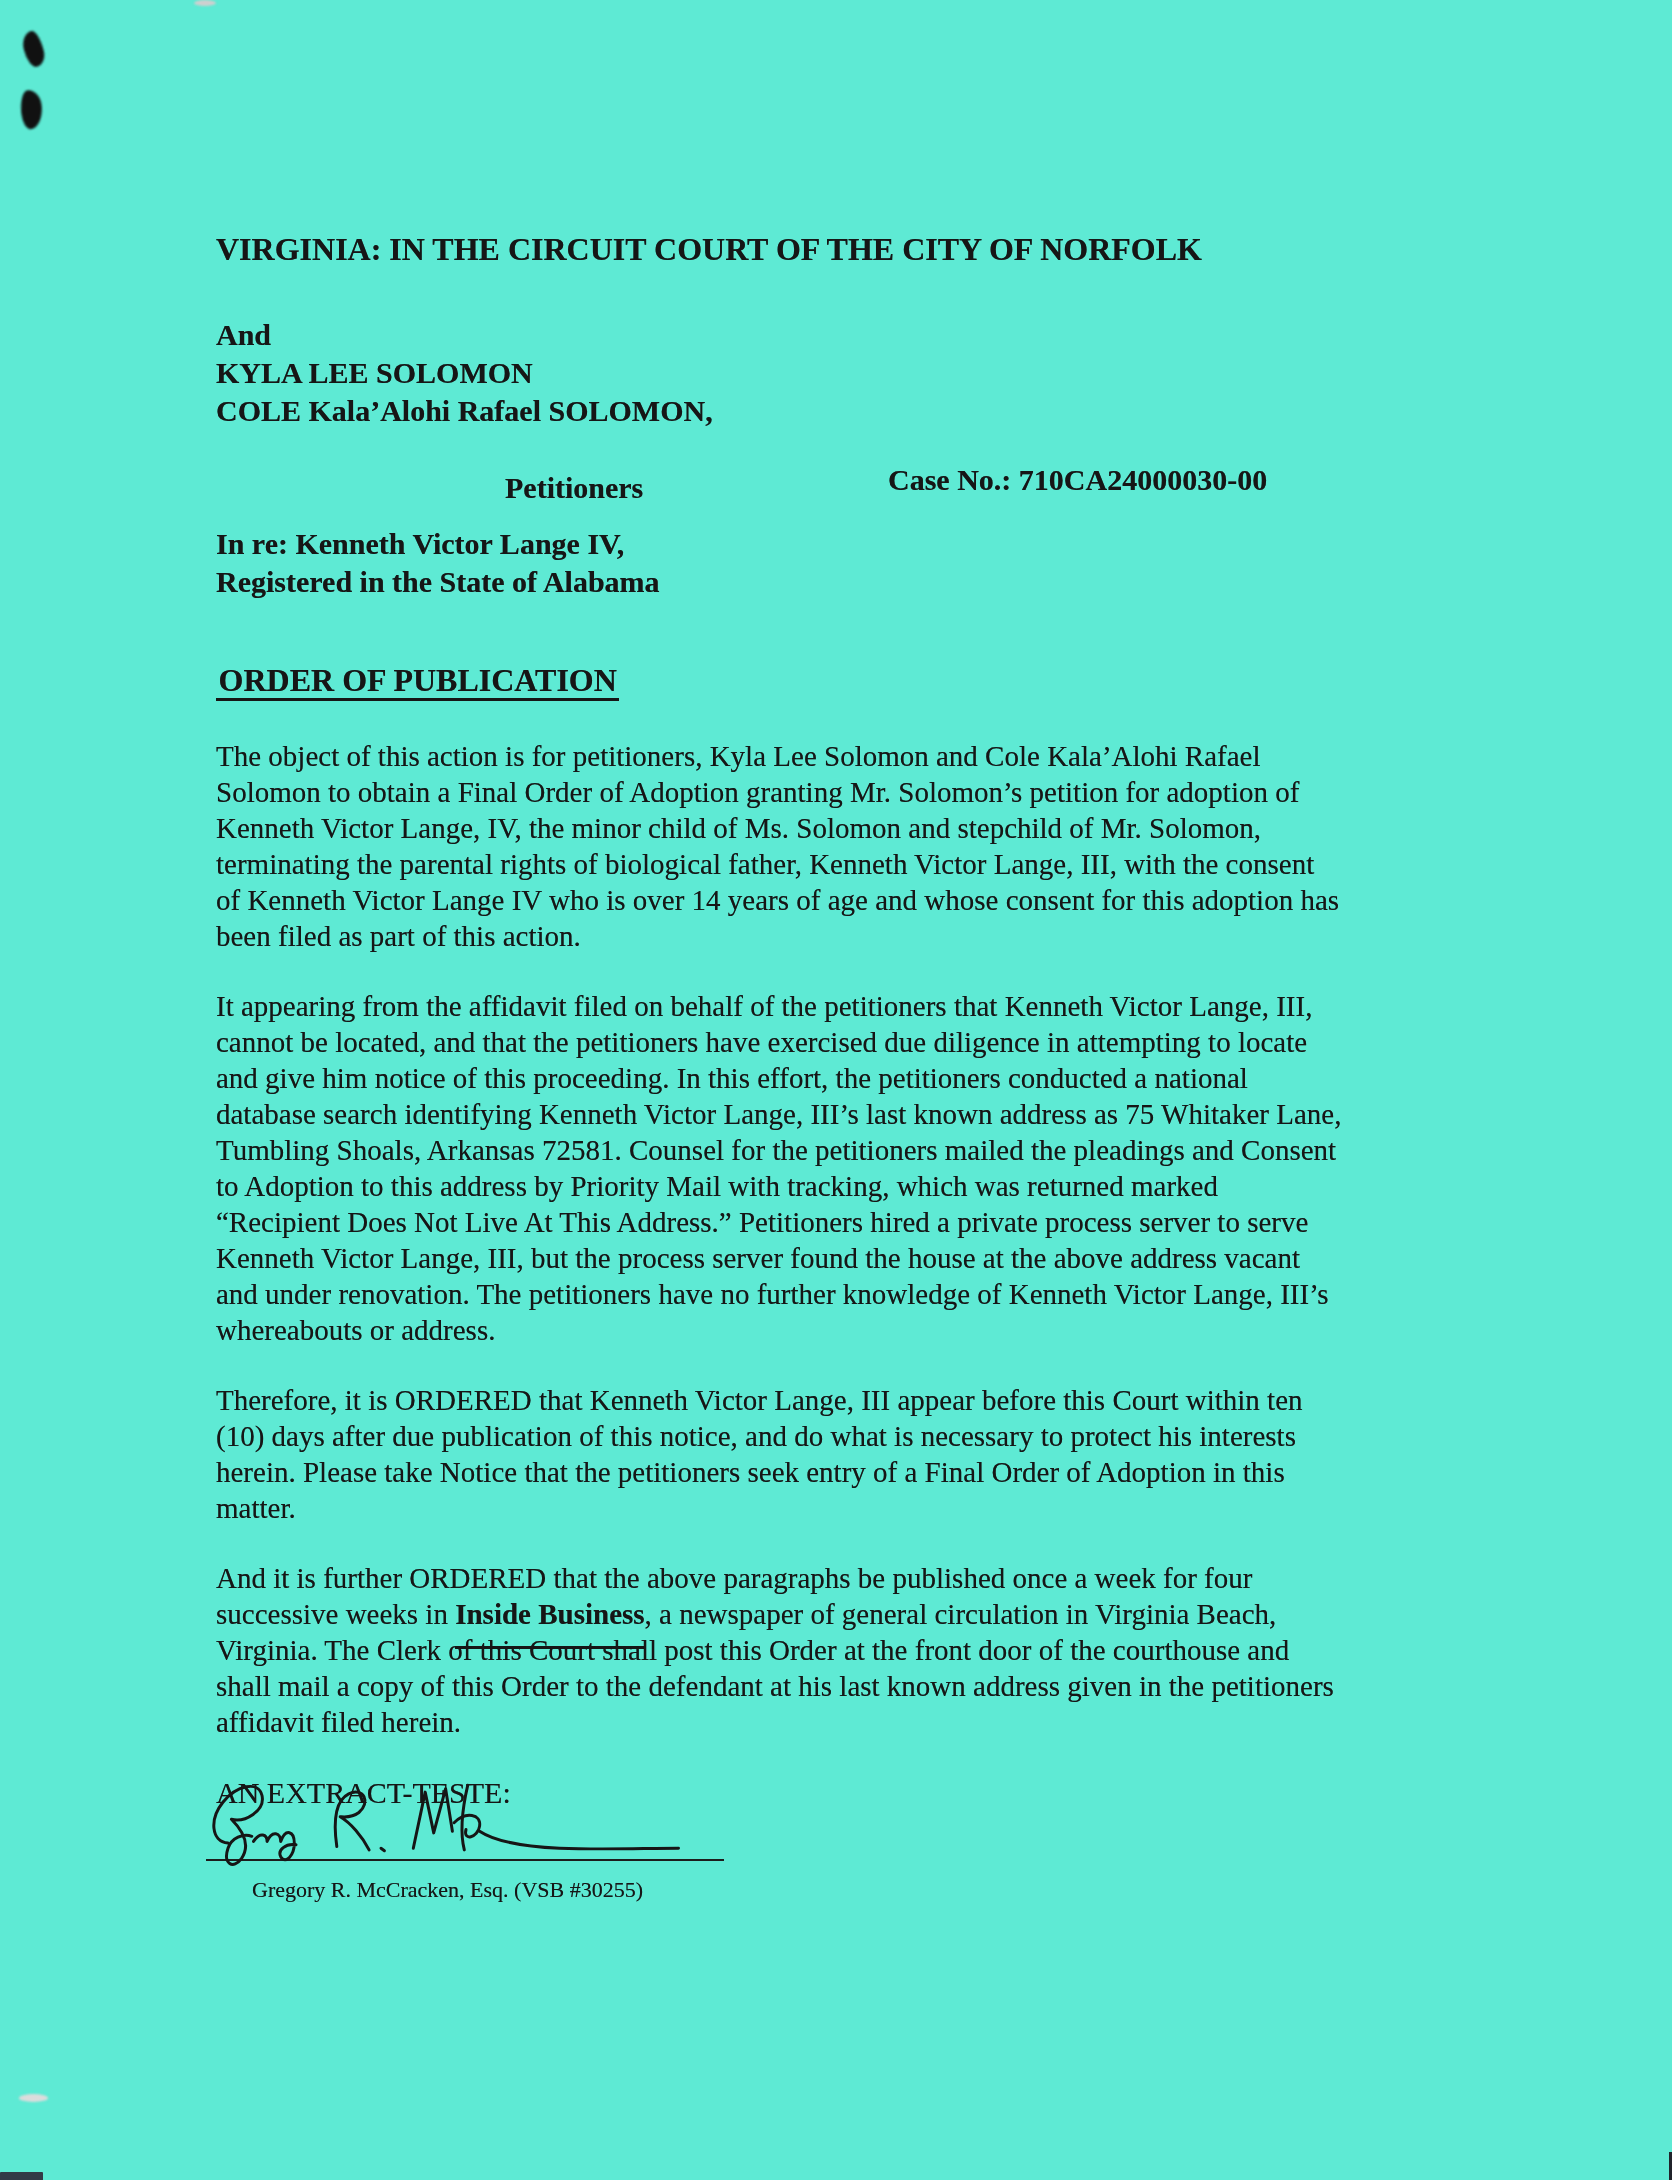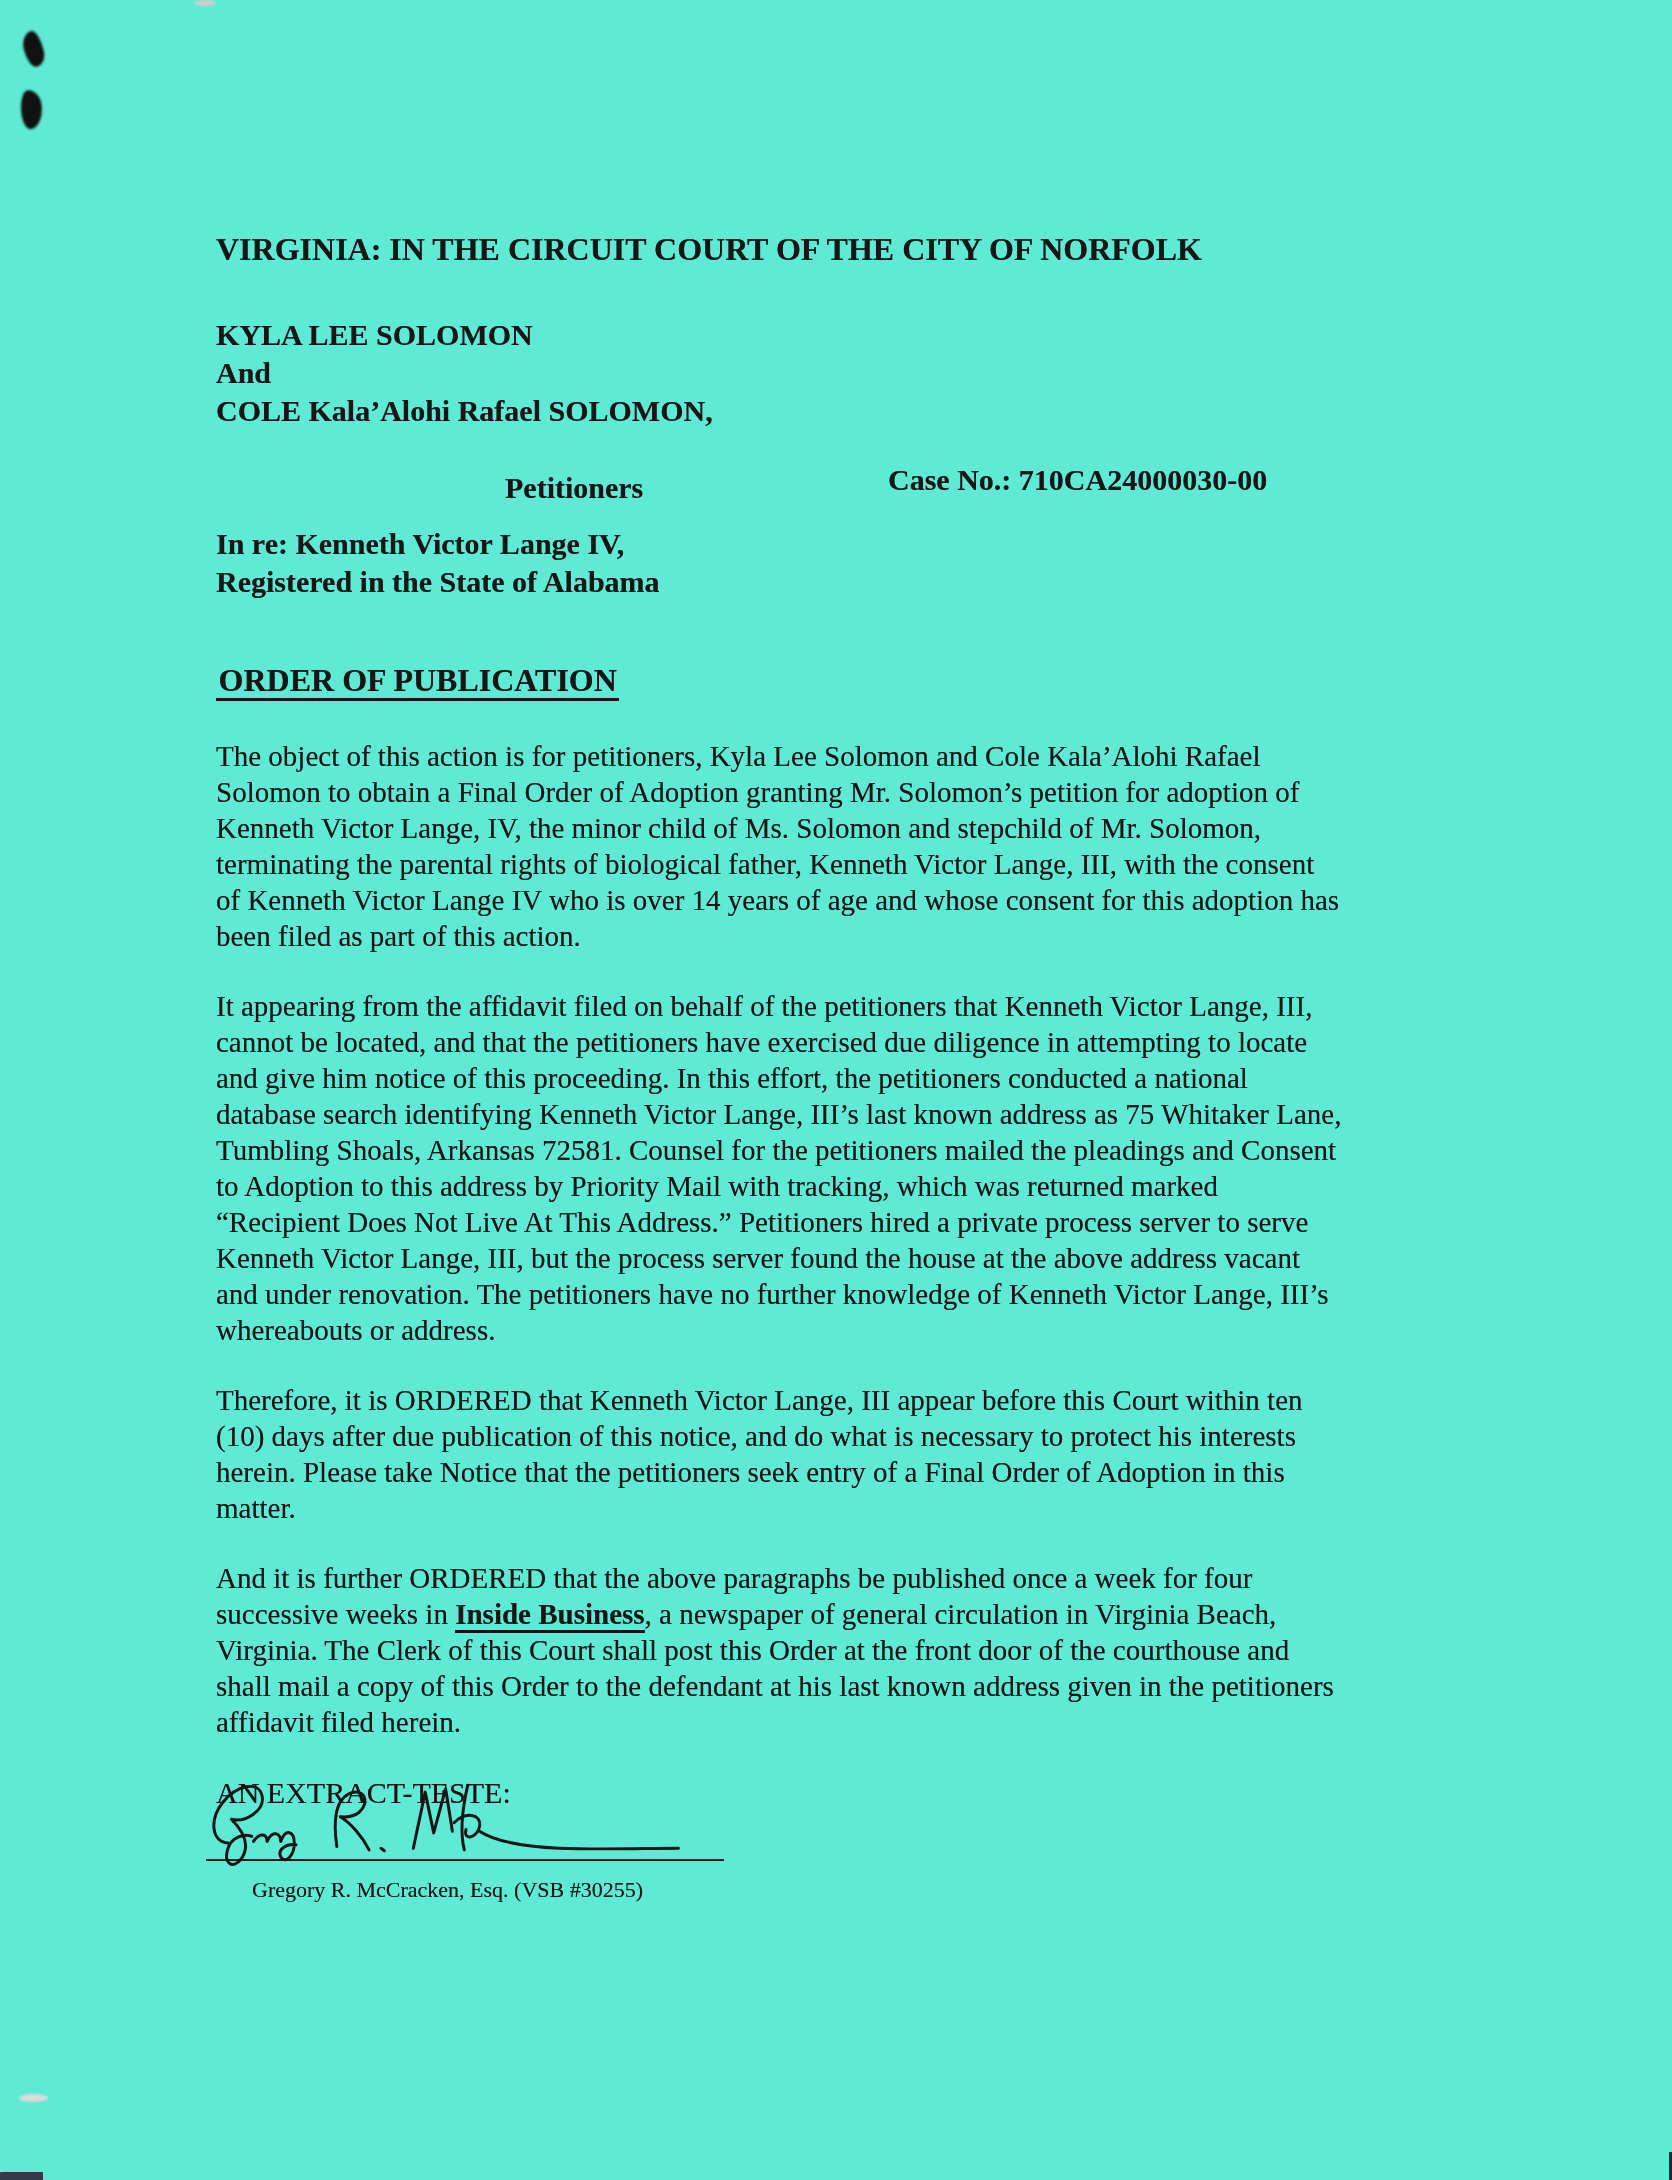--- a/index.html
+++ b/index.html
@@ -38,21 +38,21 @@
     display: inline-block;
     font-size: 32px;
     font-weight: bold;
     line-height: 36px;
     border-bottom: 3.4px solid #161616;
     padding: 0 2.6px 0.9px 2.6px;
   }
   .para { margin-top: 0; margin-bottom: 34px; font-size: 29px; }
   .para .doc-line { height: 36px; line-height: 36px; white-space: nowrap; }
   .first-para { margin-top: 38px; }
-  .emph { font-weight: bold; border-bottom: 3.4px solid #161616; padding-bottom: 0px; }
+  .emph { font-weight: bold; border-bottom: 3.4px solid #161616; padding-bottom: 16px; }
   .teste-label { font-size: 30px; line-height: 38px; height: 38px; }
   .signature-block {
     position: relative;
     margin-top: -21px;
     margin-left: -10.2px;
     width: 518px;
     height: 68px;
     border-bottom: 2.6px solid #1d1d1d;
   }
   .signature-svg {
@@ -93,22 +93,22 @@
   <div class="artifact top-speck"></div>
   <div class="artifact faint-speck"></div>
   <div class="artifact bottom-left-mark" style="background: rgb(50, 58, 71);"></div>
   <div class="artifact right-edge-mark" style="background: rgb(32, 36, 43);"></div>
 
   <div class="content">
 
     <div class="court-header">VIRGINIA: IN THE CIRCUIT COURT OF THE CITY OF NORFOLK</div>
 
     <div class="party-block">
+        <div class="doc-line">And</div>
         <div class="doc-line">KYLA LEE SOLOMON</div>
-        <div class="doc-line">And</div>
         <div class="doc-line">COLE Kala’Alohi Rafael SOLOMON,</div>
       </div>
 
     <div class="roles-row">
       <span class="role-label">Petitioners</span>
       <span class="case-label">Case No.: 710CA24000030-00</span>
     </div>
 
     <div class="inre-block">
         <div class="doc-line">In re: Kenneth Victor Lange IV,</div>

